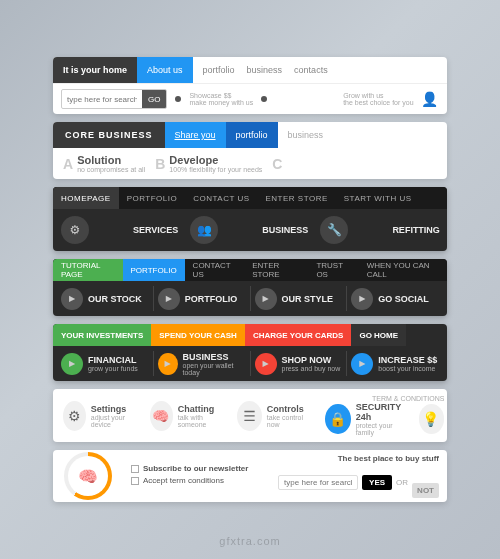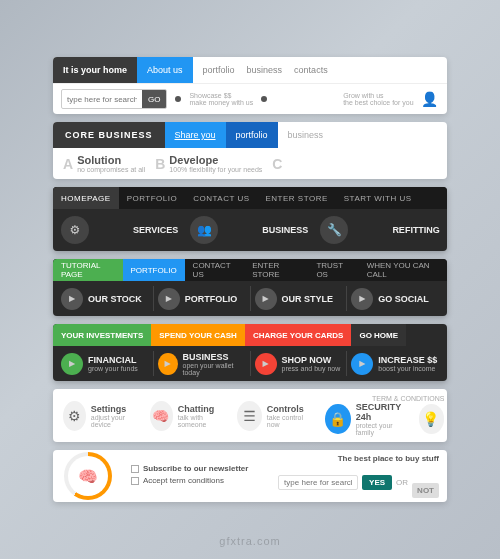--- a/index.html
+++ b/index.html
@@ -417,21 +417,21 @@
     .nav7-search-input {
       border: 1px solid #ddd;
       border-radius: 2px;
       font-size: 8px;
       color: #aaa;
       padding: 2px 5px;
       width: 80px;
       outline: none;
     }
     .nav7-yes {
-      background: #0f766e;
+      background: #000000;
       color: #fff;
       font-size: 8px;
       font-weight: bold;
       padding: 3px 7px;
       border-radius: 2px;
       cursor: pointer;
     }
     .nav7-or { font-size: 8px; color: #aaa; }
     .nav7-not {
       background: #ddd;

